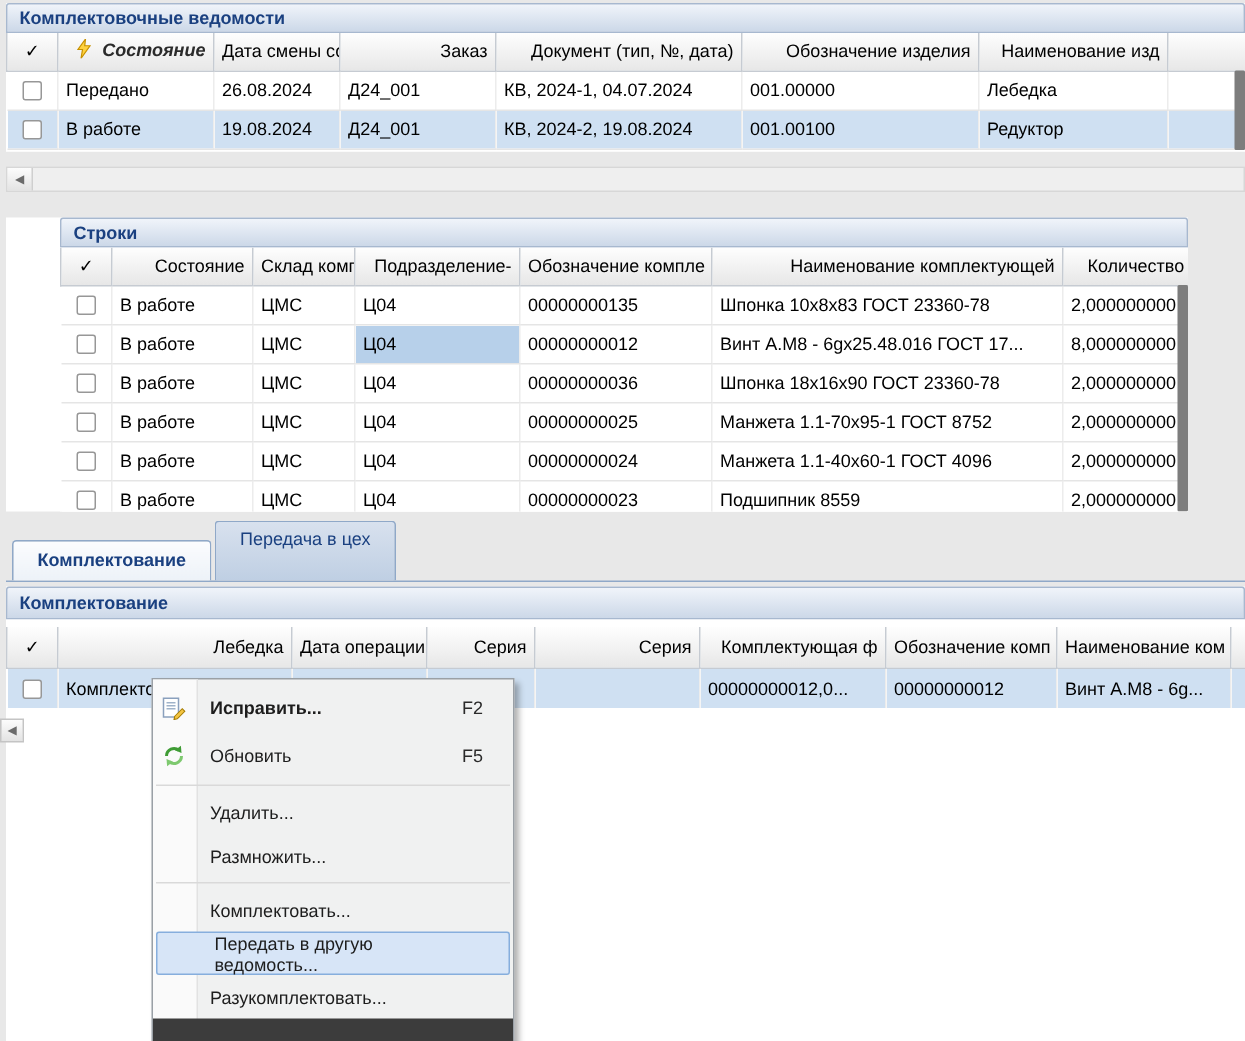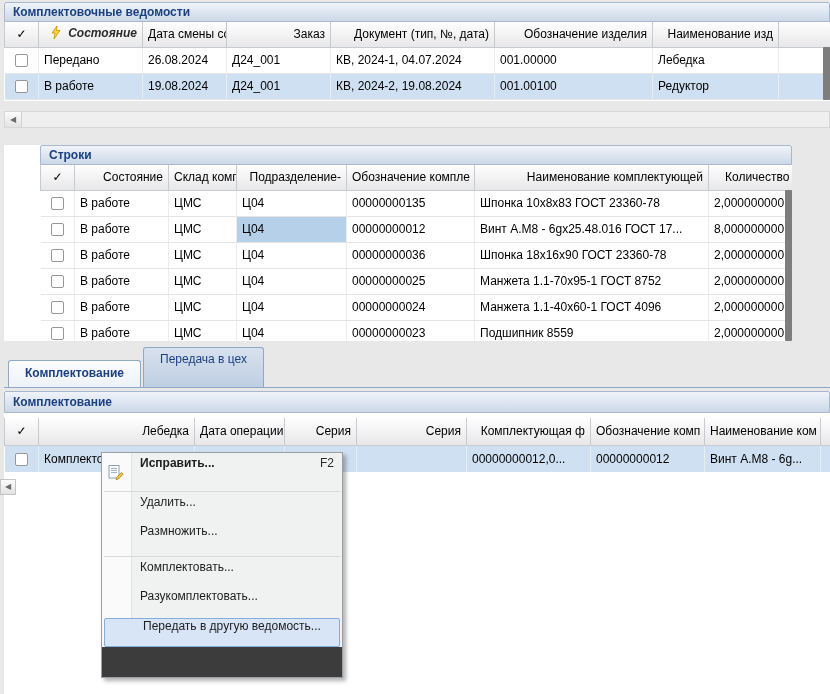--- a/index.html
+++ b/index.html
@@ -62,22 +62,22 @@
   .tab.active { background:linear-gradient(#fbfcfe,#edf2f8); font-weight:bold; height:27px; line-height:25px; }
 
   
   .menu {
     position:absolute; left:101px; top:452px; width:242px; z-index:10;
     background:#f0f1f1; border:1px solid #9aa0a6; box-shadow:3px 3px 4px rgba(0,0,0,.3);
     padding-top:3px;
   }
   .menu::before { content:""; position:absolute; left:0; top:0; bottom:0; width:29px;
                   background:#fafafa; border-right:1px solid #e2e2e2; }
-  .mi { position:relative; z-index:1; height:29px; display:flex; align-items:flex-start;
-        padding:0 8px 0 38px; color:#1d1d1d;gap:48px; }
+  .mi { position:relative; z-index:1; height:29px; display:flex; align-items:center;
+        padding:0 20px 0 38px; color:#1d1d1d;gap:48px; }
   .mi.tall { height:32px; }
   .mi.bold .mi-label { font-weight:bold; }
   .mi-ic { position:absolute; left:6px; top:50%; transform:translateY(-50%); width:16px; height:16px; }
   .mi-short { margin-left:auto; color:#2a2a2a; }
   .mi.hot { background:#d7e5f7; border:1px solid #86aedd; border-radius:2px; margin:0 2px; }
   .msep { position:relative; z-index:1; height:1px; background:#d9d9d9; margin:3px 2px; }
   .menu-cut { position:relative; z-index:1; height:30px; background:#3c3c3c; }
 </style>
 </head>
 <body>
@@ -309,33 +309,45 @@
             <rect x="1" y="1.5" width="10" height="12.5" fill="#fff" stroke="#8aa0bd"></rect>
             <line x1="3" y1="4.5" x2="9" y2="4.5" stroke="#9fb2c9"></line>
             <line x1="3" y1="6.5" x2="9" y2="6.5" stroke="#9fb2c9"></line>
             <line x1="3" y1="8.5" x2="9" y2="8.5" stroke="#9fb2c9"></line>
             <path d="M8.5 13.5 L13.5 8.5 L15.2 10.2 L10.2 15.2 L8 15.7 Z" fill="#f4c542" stroke="#a67c00" stroke-width="0.7"></path>
           </svg>
       </span>
       <span class="mi-label">Исправить...</span>
       <span class="mi-short">F2</span>
     </div>
+    <div class="mi tall">
+      <span class="mi-ic">
+        <svg width="16" height="16" viewBox="0 0 16 16">
+            <path d="M3 8a5 5 0 0 1 8.3-3.7" fill="none" stroke="#3f9c35" stroke-width="2"></path>
+            <polygon points="12.6,1.2 13,6 8.6,4.2" fill="#3f9c35"></polygon>
+            <path d="M13 8a5 5 0 0 1-8.3 3.7" fill="none" stroke="#7ec96f" stroke-width="2"></path>
+            <polygon points="3.4,14.8 3,10 7.4,11.8" fill="#7ec96f"></polygon>
+          </svg>
+      </span>
+      <span class="mi-label">Обновить</span>
+      <span class="mi-short">F5</span>
+    </div>
     <div class="msep"></div>
     <div class="mi">
       <span class="mi-label">Удалить...</span>
     </div>
     <div class="mi">
       <span class="mi-label">Размножить...</span>
     </div>
     <div class="msep"></div>
     <div class="mi">
       <span class="mi-label">Комплектовать...</span>
     </div>
+    <div class="mi hot">
+      <span class="mi-label">Передать в другую ведомость...</span>
+    </div>
     <div class="mi">
       <span class="mi-label">Разукомплектовать...</span>
     </div>
-    <div class="mi hot">
-      <span class="mi-label">Передать в другую ведомость...</span>
-    </div>
     <div class="menu-cut"></div>
   </div>
 
 </div>
 
 </body></html>

